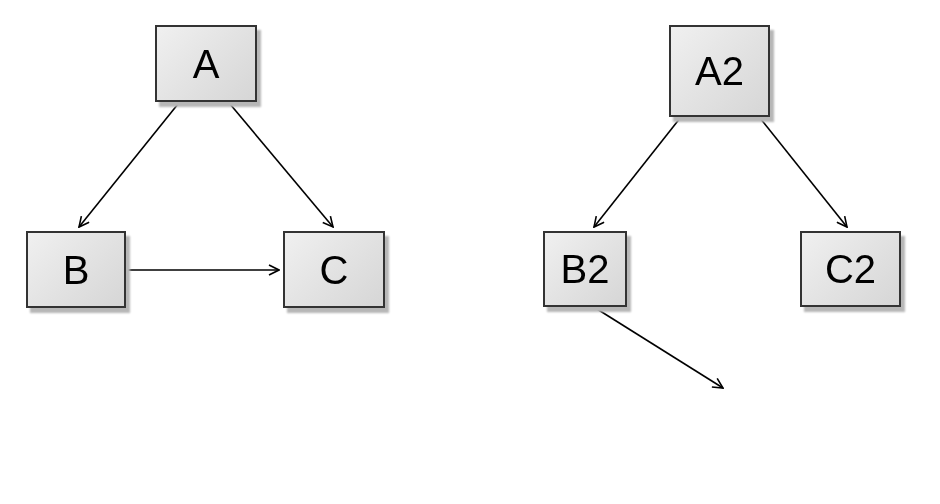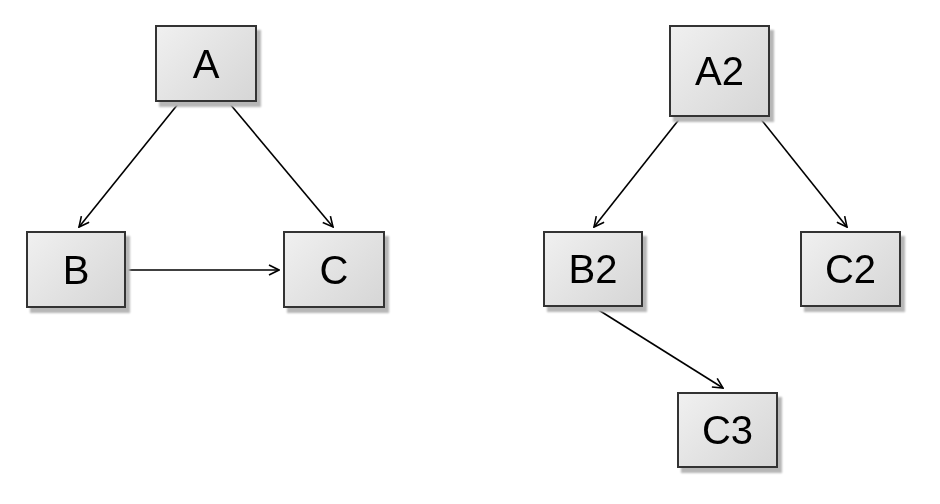--- a/index.html
+++ b/index.html
@@ -37,21 +37,21 @@
     line-height: 1;
     color: #000000;
     user-select: none;
   }
   
   .node-A  { left: 155px; top: 25px;  width: 102px; height: 77px; }
   .node-B  { left: 26px;  top: 231px; width: 100px; height: 77px; }
   .node-C  { left: 283px; top: 231px; width: 102px; height: 77px; }
   
   .node-A2 { left: 669px; top: 25px;  width: 101px; height: 92px; }
-  .node-B2 { left: 543px; top: 231px; width: 100px; height: 76px; }
+  .node-B2 { left: 543px; top: 231px; width: 84px; height: 76px; }
   .node-C2 { left: 800px; top: 231px; width: 101px; height: 76px; }
   .node-C3 { left: 677px; top: 392px; width: 101px; height: 76px; }
 </style>
 </head>
 <body>
 
 <div class="canvas">
 
   <svg class="edges-layer" width="940" height="504" viewBox="0 0 940 504" xmlns="http://www.w3.org/2000/svg">
     <defs>
@@ -81,17 +81,14 @@
 
   <div class="node node-A2">
     <span class="node-label">A2</span>
   </div>
   <div class="node node-B2">
     <span class="node-label">B2</span>
   </div>
   <div class="node node-C2">
     <span class="node-label">C2</span>
   </div>
-  <div class="node node-C3">
-    <span class="node-label">C3</span>
-  </div>
 
 </div>
 
 </body></html>

